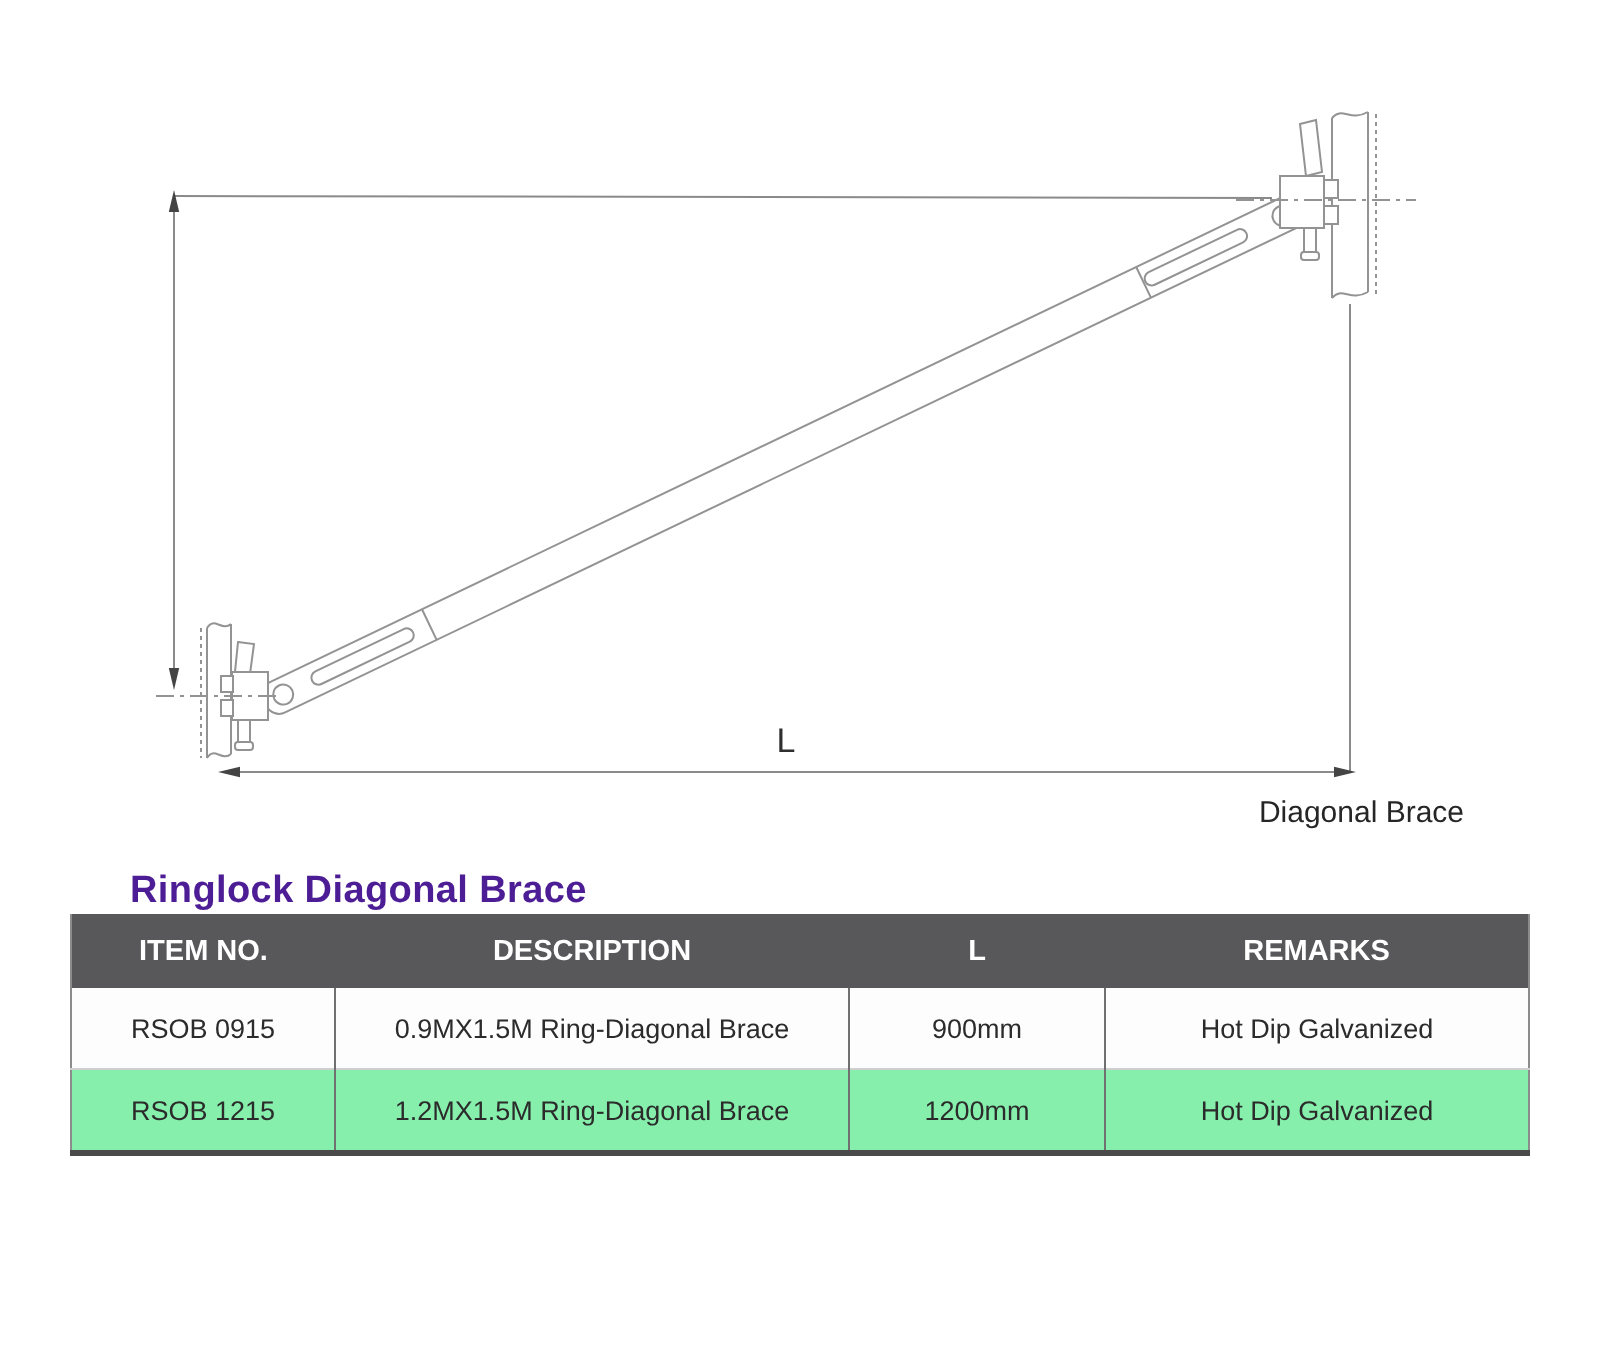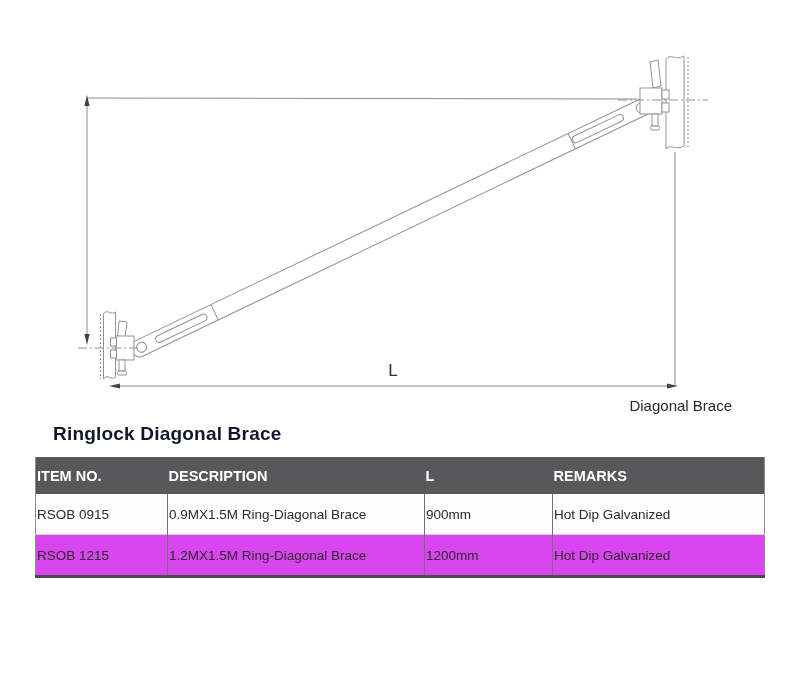--- a/index.html
+++ b/index.html
@@ -8,53 +8,53 @@
     width:800px;height:685px;
     background:#ffffff;
     font-family:"Liberation Sans", sans-serif;
     overflow:hidden;
   }
   .diagram{position:absolute;left:0;top:0;}
   .dim-label{font-family:"Liberation Sans",sans-serif;font-size:17px;fill:#2f2f2f;}
   .caption{font-family:"Liberation Sans",sans-serif;font-size:15px;fill:#262626;}
   .page-title{
     position:absolute;left:53px;top:423px;
-    margin:0;
-    font-size:19px;font-weight:bold;color:#0f172a;
+    margin:12px;
+    font-size:19px;font-weight:bold;color:#4c1d95;
     letter-spacing:0.2px;
   }
   .spec-table{
     position:absolute;left:35px;top:457px;
     width:729px;
     border-collapse:collapse;
     table-layout:fixed;
     font-size:13.5px;color:#2b2b2b;
     border-left:1px solid #8c8c8c;
     border-right:1px solid #8c8c8c;
     border-bottom:3px solid #4a4a4a;
   }
   .spec-table col.c1{width:132px;}
   .spec-table col.c2{width:257px;}
   .spec-table col.c3{width:128px;}
   .spec-table col.c4{width:212px;}
   .spec-table thead th{
     background:#58585a;color:#ffffff;
     font-weight:bold;font-size:14.5px;
-    height:35px;text-align:left;
+    height:35px;text-align:center;
     border:none;
   }
   .spec-table tbody td{
-    height:38px;
+    height:38px;text-align:center;
     border-left:1px solid #707070;
     border-top:1px solid #cfcfcf;
     overflow:hidden;white-space:nowrap;
   }
   .spec-table tbody td:first-child{border-left:none;}
   .spec-table tbody tr:first-child td{border-top:none;}
-  .spec-table tbody tr.alt{background:#d946ef;}
+  .spec-table tbody tr.alt{background:#86efac;}
   .spec-table tbody tr.plain{background:#fdfdfd;}
 </style>
 </head>
 <body>
 
 <div class="page">
 
   <svg class="diagram" width="800" height="420" viewBox="0 0 800 420">
 
     <g stroke="#8a8a8a" stroke-width="1" fill="none">

